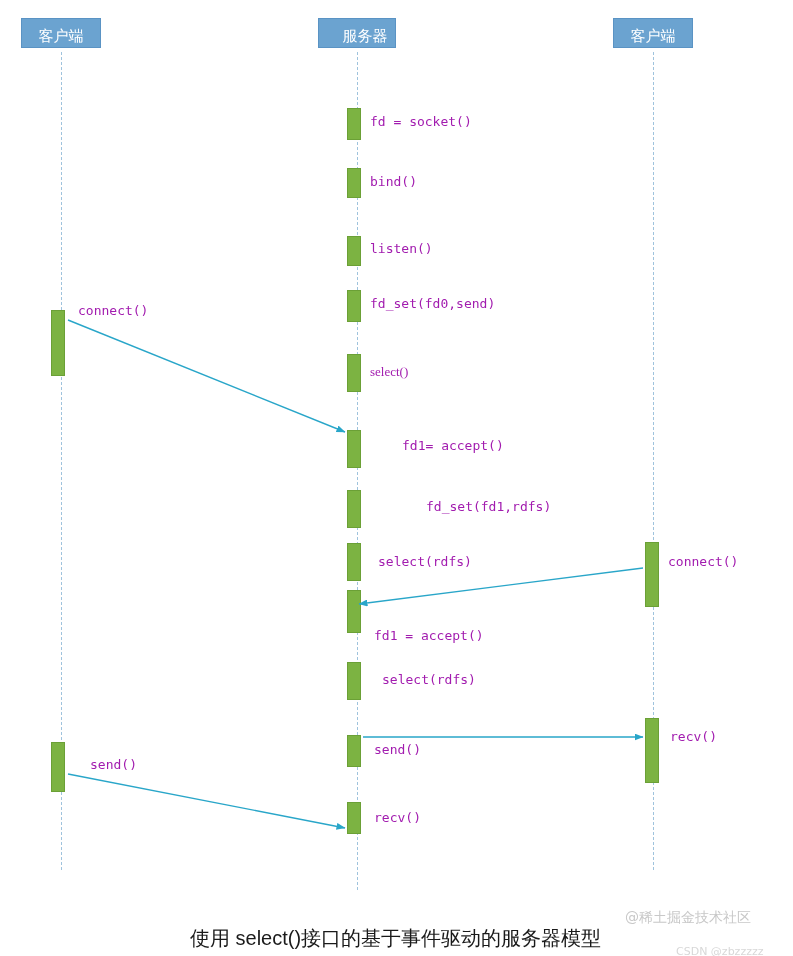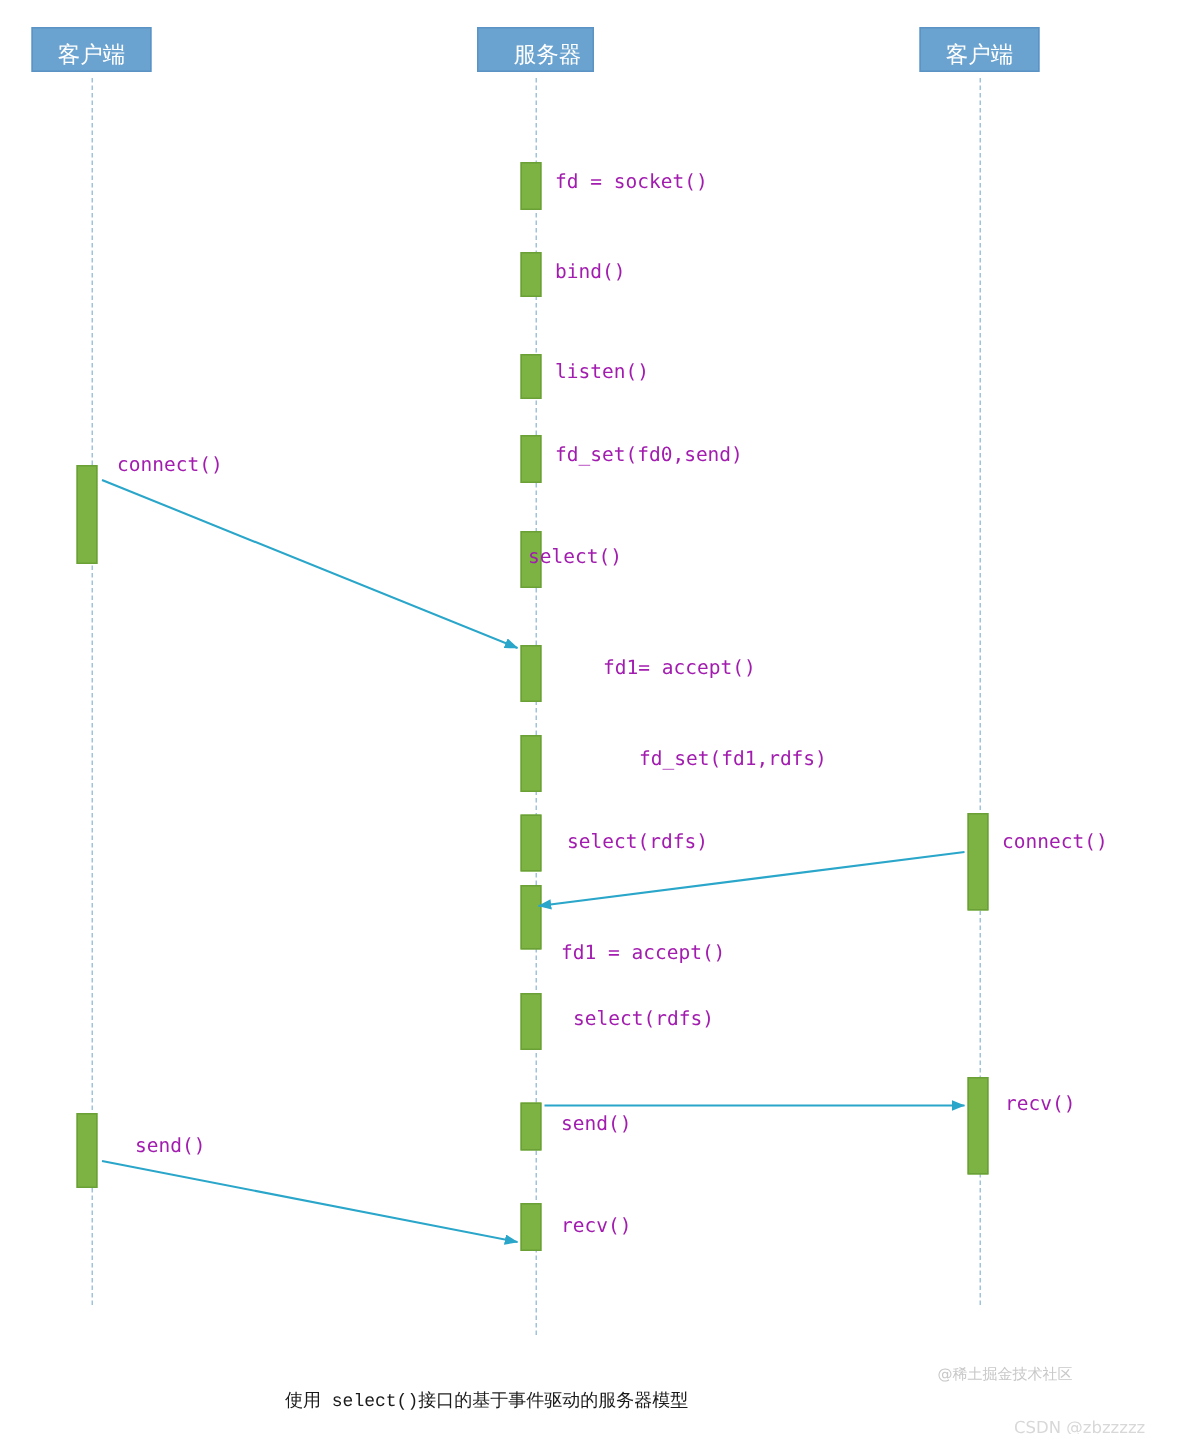--- a/index.html
+++ b/index.html
@@ -43,29 +43,29 @@
   }
   .msg-label {
     position: absolute;
     font-family: "DejaVu Sans Mono", monospace;
     font-size: 13px;
     color: #a21caf;
     white-space: nowrap;
   }
   .caption {
     position: absolute;
-    font-family: Liberation Mono, monospace;
-    font-size: 12px;
+    font-family: Liberation Sans, sans-serif;
+    font-size: 20px;
     color: #1a1a1a;
     white-space: nowrap;
   }
   .watermark {
     position: absolute;
     font-family: "DejaVu Sans", sans-serif;
-    font-size: 10px;
+    font-size: 14px;
     color: #c8c8c8;
     white-space: nowrap;
   }
   .watermark2 {
     position: absolute;
     font-family: "DejaVu Sans", sans-serif;
     font-size: 11px;
     color: #d8d8d8;
     white-space: nowrap;
   }
@@ -121,21 +121,21 @@
     <line x1="68" y1="320" x2="345" y2="432" stroke="#29a6c9" stroke-width="1.4" marker-end="url(#ah)"></line>
     <line x1="643" y1="568" x2="359" y2="604" stroke="#29a6c9" stroke-width="1.4" marker-end="url(#ah)"></line>
     <line x1="363" y1="737" x2="643" y2="737" stroke="#29a6c9" stroke-width="1.4" marker-end="url(#ah)"></line>
     <line x1="68" y1="774" x2="345" y2="828" stroke="#29a6c9" stroke-width="1.4" marker-end="url(#ah)"></line>
   </svg>
 
   <div class="msg-label" style="left:370px; top:114px;">fd = socket()</div>
   <div class="msg-label" style="left:370px; top:174px;">bind()</div>
   <div class="msg-label" style="left:370px; top:241px;">listen()</div>
   <div class="msg-label" style="left:370px; top:296px;">fd_set(fd0,send)</div>
-  <div class="msg-label" style="left:352px; top:364px;">select()</div>
+  <div class="msg-label" style="left:370px; top:364px;font-family:Liberation Serif, serif;">select()</div>
   <div class="msg-label" style="left:78px;  top:303px;">connect()</div>
   <div class="msg-label" style="left:376px; top:438px;margin-left:26px;">fd1= accept()</div>
   <div class="msg-label" style="left:380px; top:499px;margin-left:46px;">fd_set(fd1,rdfs)</div>
   <div class="msg-label" style="left:378px; top:554px;">select(rdfs)</div>
   <div class="msg-label" style="left:374px; top:596px;margin-top:32px;">fd1 = accept()</div>
   <div class="msg-label" style="left:668px; top:554px;">connect()</div>
   <div class="msg-label" style="left:382px; top:672px;">select(rdfs)</div>
   <div class="msg-label" style="left:374px; top:742px;">send()</div>
   <div class="msg-label" style="left:670px; top:729px;">recv()</div>
   <div class="msg-label" style="left:90px;  top:757px;">send()</div>

